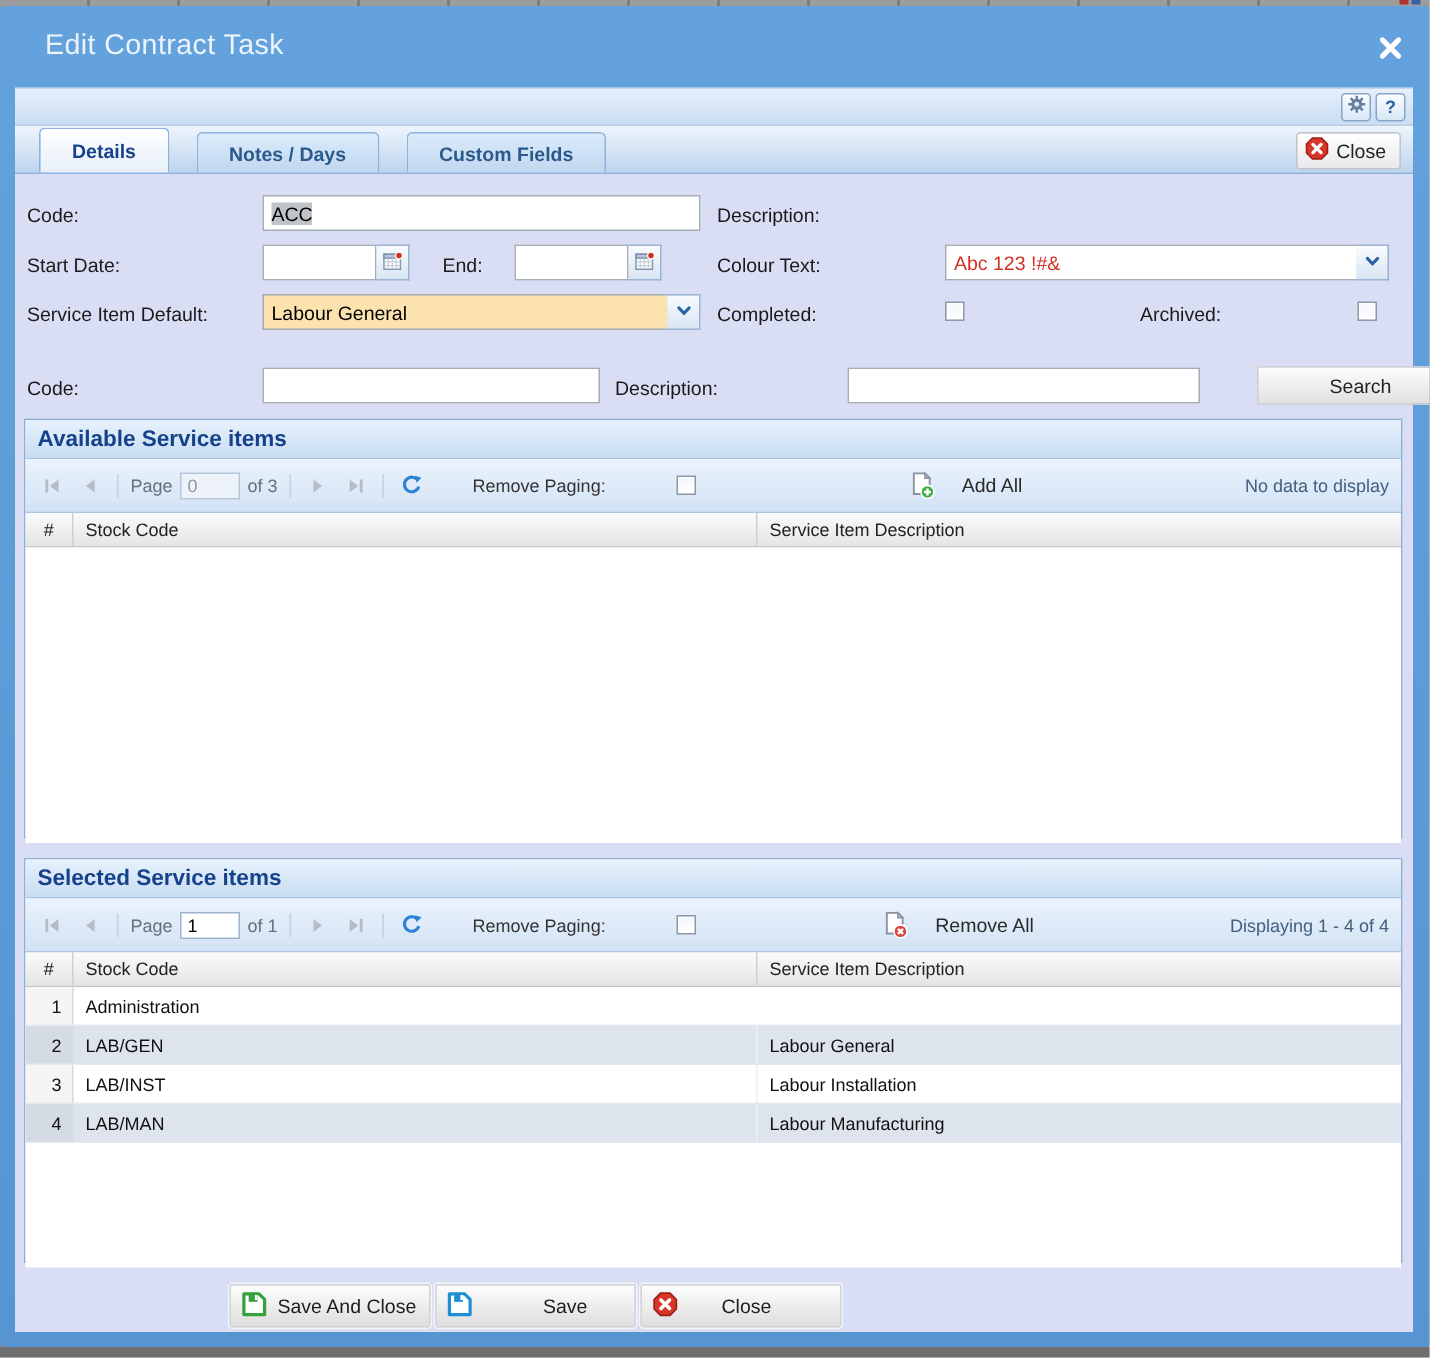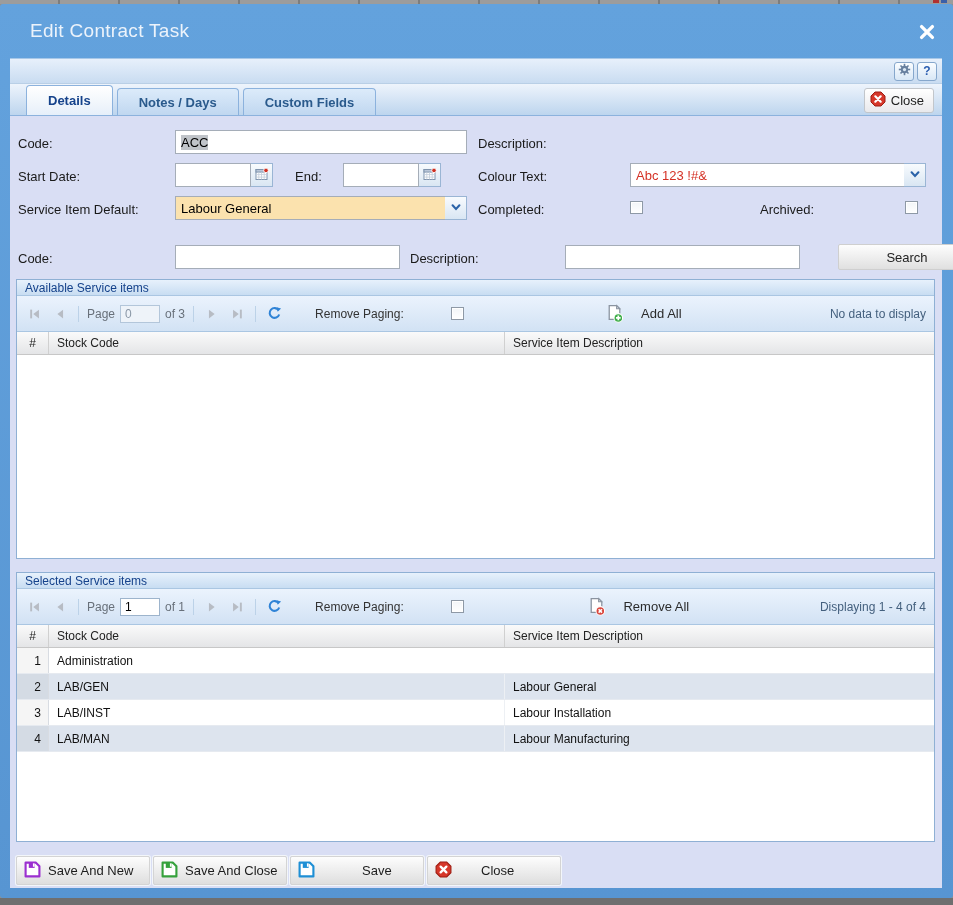--- a/index.html
+++ b/index.html
@@ -24,21 +24,21 @@
 
   
   .topbar { height:26px; background:linear-gradient(#e7f0fb,#c9dcf1); border-top:1px solid #a8c8e8;
     border-bottom:1px solid #b9cfe6; display:flex; justify-content:flex-end; align-items:center; gap:3px; padding-right:5px; }
   .mini-btn { width:20px; height:19px; border:1px solid #86a7cc; border-radius:3px;
     background:linear-gradient(#fbfdff,#d8e7f6); display:flex; align-items:center; justify-content:center;
     font-size:12px; font-weight:bold; color:#2a5db0; }
 
   
   .tabstrip { position:relative; height:32px; background:linear-gradient(#eef4fc,#bdd5ee);
-    border-bottom:1px solid #8cb2dd; display:flex; align-items:flex-end; padding-left:16px; gap:4px; }
+    border-bottom:1px solid #8cb2dd; display:flex; align-items:flex-end; padding-left:16px; gap:18px; }
   .tab { height:27px; padding:0 21px; border:1px solid #8cb2dd; border-bottom:none; border-radius:4px 4px 0 0;
     background:linear-gradient(#dcebfa,#c0d7f0); color:#2a5a8c; font-weight:bold; font-size:13px;
     display:flex; align-items:center; }
   .tab.active { height:30px; background:linear-gradient(#ffffff,#eef4fb 70%,#e6effa); color:#15428b; }
   .tabstrip-close { position:absolute; right:8px; top:4px; height:25px; padding:0 9px 0 5px;
     background:linear-gradient(#ffffff,#e9e9ec); border:1px solid #c2c6cb; border-radius:3px;
     display:flex; align-items:center; gap:5px; font-size:13px; color:#222; }
 
   
   .content { position:relative; height:772px; font-size:13px; color:#111; }
@@ -56,22 +56,22 @@
   .combo-orange { background:#fbe2ae; }
 
   .checkbox { width:13px; height:13px; border:1px solid #8e99a6; background:linear-gradient(#f2f5f8,#ffffff);
     box-shadow:inset 0 0 0 1px #fff; }
 
   .gray-btn { border:1px solid #cfcfcf; border-radius:2px; background:linear-gradient(#fdfdfd,#e0e0e0);
     display:flex; align-items:center; justify-content:center; font-size:13px; color:#222; }
 
   
   .panel { position:absolute; left:6px; width:919px; border:1px solid #8fb0d4; background:#fff; }
-  .panel-header { height:16px; background:linear-gradient(#e7f1fc,#c8ddf2); border-bottom:1px solid #aac6e2;
-    display:flex; align-items:center; padding-left:8px; font-size:12px; font-weight:normal; color:#15428b; }
+  .panel-header { height:26px; background:linear-gradient(#e7f1fc,#c8ddf2); border-bottom:1px solid #aac6e2;
+    display:flex; align-items:center; padding-left:8px; font-size:15px; font-weight:bold; color:#15428b; }
   .pager { height:36px; background:linear-gradient(#ebf3fd,#d2e2f4); border-bottom:1px solid #aac6e2;
     display:flex; align-items:center; padding:0 8px; gap:5px; font-size:12px; color:#68707a; }
   .pager .sep { width:1px; height:16px; background:#bcd2e8; margin:0 3px; }
   .nav-btn { width:20px; height:20px; display:flex; align-items:center; justify-content:center; }
   .page-input { width:40px; height:18px; border:1px solid #9db4cc; background:#fff; font-size:12px;
     display:flex; align-items:center; padding-left:4px; color:#000; }
   .page-input.disabled { background:#eef3f9; border-color:#b3c6da; color:#8a97a6; }
   .rp-label { color:#333; margin-left:26px; }
   .spacer { flex:1; }
   .action-label { color:#2b2b2b; font-size:13px; margin-left:10px; }
@@ -394,30 +394,20 @@
             </div>
             <div class="grow alt">
               <div class="gc gc-num">4</div>
               <div class="gc gc-stock">LAB/MAN</div>
               <div class="gc gc-desc">Labour Manufacturing</div>
             </div>
           </div>
         </div>
 
         <div class="abs" style="left:6px; top:740px; width:921px; height:30px;">
-          <div class="footer-btn" style="left:0;">
-            <span>
-              <svg width="17" height="17" viewBox="0 0 16 16">
-                <path d="M1.5 1.5 H11 L14.5 5 V14.5 H1.5 Z" fill="#ffffff" stroke="#9b2fd0" stroke-width="2" stroke-linejoin="round"></path>
-                <rect x="4.5" y="1.5" width="5.5" height="5" fill="#9b2fd0"></rect>
-                <rect x="8.4" y="2.2" width="1.6" height="3.2" fill="#ffffff"></rect>
-              </svg>
-            </span>
-            <span>Save And New</span>
-          </div>
           <div class="footer-btn" style="left:137px;text-align:right;">
             <span>
               <svg width="17" height="17" viewBox="0 0 16 16">
                 <path d="M1.5 1.5 H11 L14.5 5 V14.5 H1.5 Z" fill="#ffffff" stroke="#35a13c" stroke-width="2" stroke-linejoin="round"></path>
                 <rect x="4.5" y="1.5" width="5.5" height="5" fill="#35a13c"></rect>
                 <rect x="8.4" y="2.2" width="1.6" height="3.2" fill="#ffffff"></rect>
               </svg>
             </span>
             <span>Save And Close</span>
           </div>

